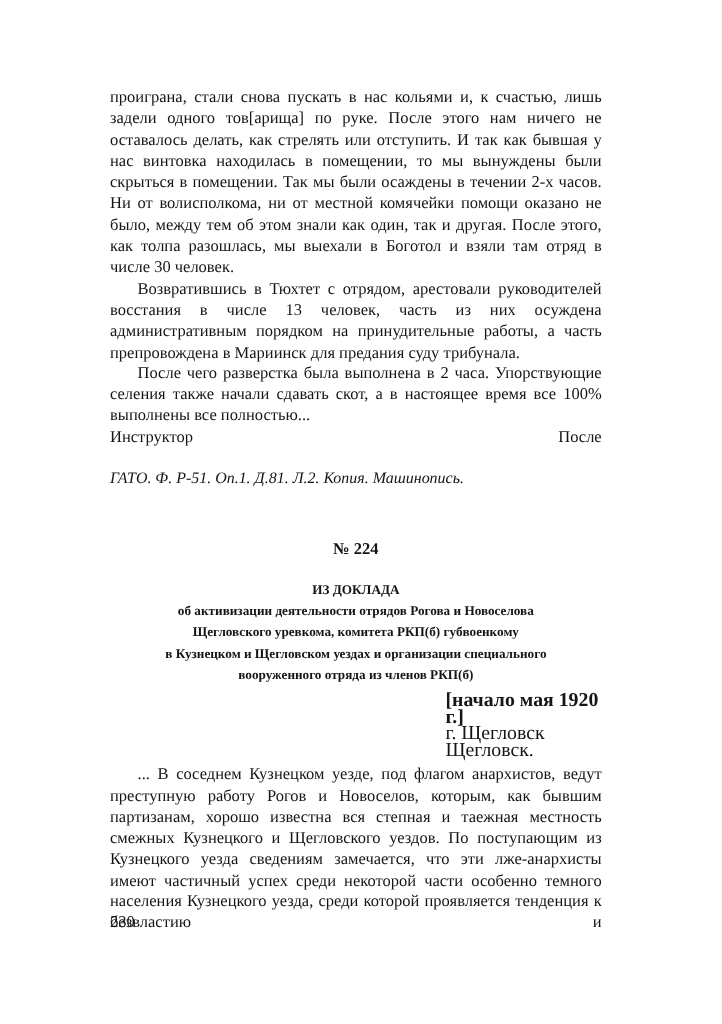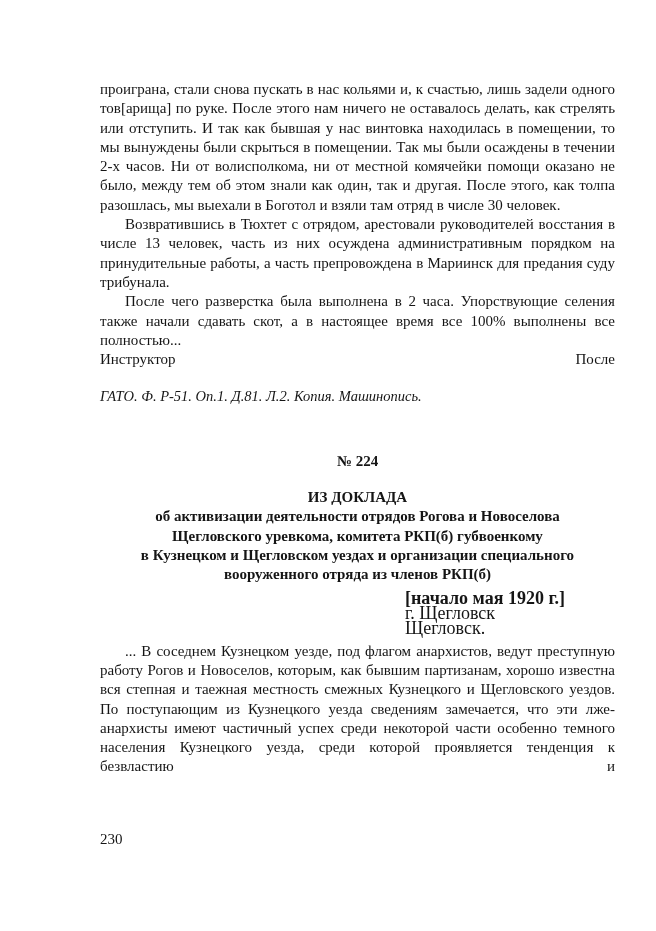--- a/index.html
+++ b/index.html
@@ -7,21 +7,21 @@
     padding: 0;
     background: #f4f4f4;
   }
   .page {
     position: relative;
     width: 656px;
     height: 931px;
     margin: 0 auto;
     background: #ffffff;
     box-sizing: border-box;
-    padding: 80px 41px 0 100px;
+    padding: 80px 109px 0 100px;
     font-family: "Liberation Serif", "DejaVu Serif", serif;
     color: #151515;
     overflow: hidden;
   }
   .para {
     margin: 0;
     font-size: 15px;
     line-height: 19.3px;
     text-align: justify;
     text-indent: 25px;
@@ -46,21 +46,21 @@
     margin: 0 0 17px 0;
     text-align: center;
     font-weight: bold;
     font-size: 15px;
     line-height: 19px;
   }
   .doc-title p {
     margin: 0;
     text-align: center;
     font-weight: bold;
-    font-size: 15px;
+    font-size: 12px;
     line-height: 19.3px;
   }
   .dateline {
     margin: 6px 0 6px 305px;
     font-size: 18px;
     line-height: 15px;
   }
   .dateline p { margin: 0; }
   .dateline .bold { font-weight: bold; }
   .doc224 .body-para { margin-top: 0; }

